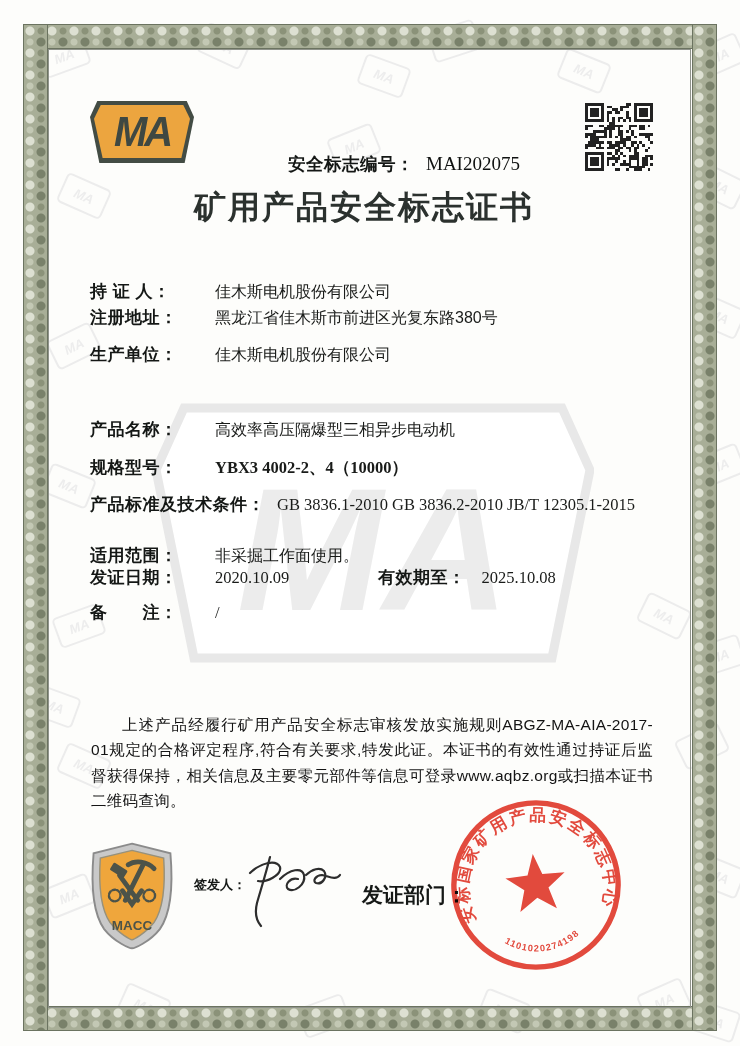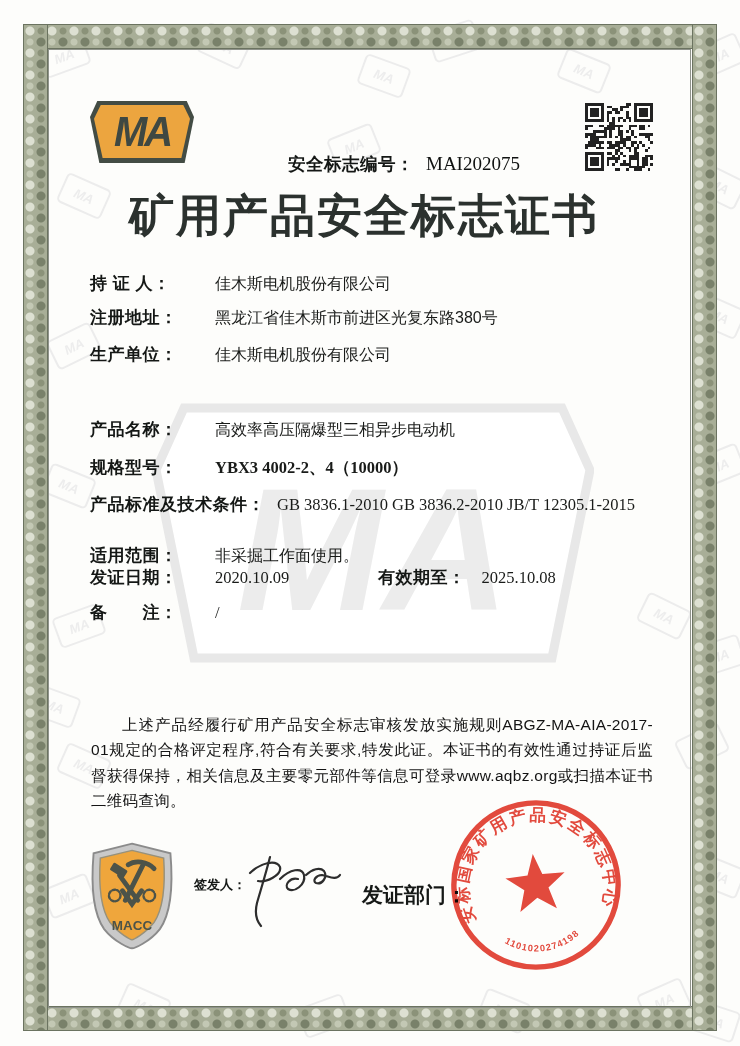--- a/index.html
+++ b/index.html
@@ -35,21 +35,21 @@
            clip-path:polygon(7% 0,93% 0,100% 26%,91% 100%,9% 100%,0 26%);background:#ECA53F;
            display:flex;align-items:center;justify-content:center;}
   .ma-logo-inner span{font-size:40px;font-weight:900;font-style:italic;color:#3f4842;
            letter-spacing:-3px;transform:scaleY(1.05);}
   .certno{position:absolute;left:288px;top:128px;z-index:2;white-space:nowrap;margin-top:24px;}
   .certno .lbl{font-size:17.5px;font-weight:700;}
   .certno .val{font-family:"Liberation Serif",serif;font-size:19px;margin-left:12px;color:#101211;}
   .qr{position:absolute;left:585px;top:103px;width:68px;height:68px;z-index:2;}
 
   .title{position:absolute;left:0;right:12px;top:186px;z-index:2;text-align:center;
-         font-size:45px;font-weight:900;color:#2b312e;letter-spacing:2px;
+         font-size:32px;font-weight:900;color:#2b312e;letter-spacing:2px;
          font-family:"Liberation Sans",sans-serif;}
 
   
   .row{position:absolute;left:90px;z-index:2;white-space:nowrap;height:24px;}
   .lbl{font-weight:700;font-size:17px;color:#14171-5;color:#141715;letter-spacing:.5px;}
   .lbl.std{display:inline-block;width:125px;}
   .val{font-size:16px;color:#191b19;}
   .val.serif{font-family:"Liberation Serif",serif;font-size:16.5px;}
   .pair2{position:absolute;left:288px;top:0;}
 
@@ -341,21 +341,21 @@
       <rect x="12" y="24" width="1" height="1" fill="#222"></rect>
       <rect x="15" y="24" width="1" height="1" fill="#222"></rect>
       <rect x="18" y="24" width="1" height="1" fill="#222"></rect>
       <rect x="19" y="24" width="1" height="1" fill="#222"></rect>
       <rect x="20" y="24" width="1" height="1" fill="#222"></rect>
       <rect x="23" y="24" width="1" height="1" fill="#222"></rect>
     </svg>
 
   <div class="title">矿用产品安全标志证书</div>
 
-  <div class="row" style="top:272px">
+  <div class="row" style="top:280px">
     <span class="lbl std">持 证 人：</span><span class="val">佳木斯电机股份有限公司</span>
   </div>
   <div class="row" style="top:306px">
     <span class="lbl std">注册地址：</span><span class="val">黑龙江省佳木斯市前进区光复东路380号</span>
   </div>
   <div class="row" style="top:343px">
     <span class="lbl std">生产单位：</span><span class="val">佳木斯电机股份有限公司</span>
   </div>
   <div class="row" style="top:418px">
     <span class="lbl std">产品名称：</span><span class="val">高效率高压隔爆型三相异步电动机</span>

